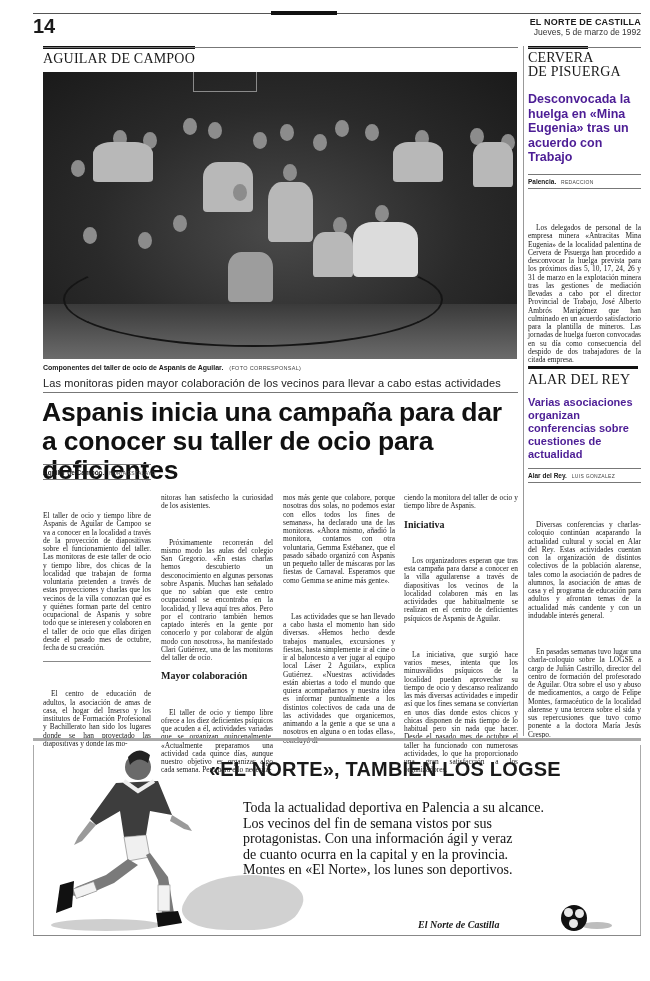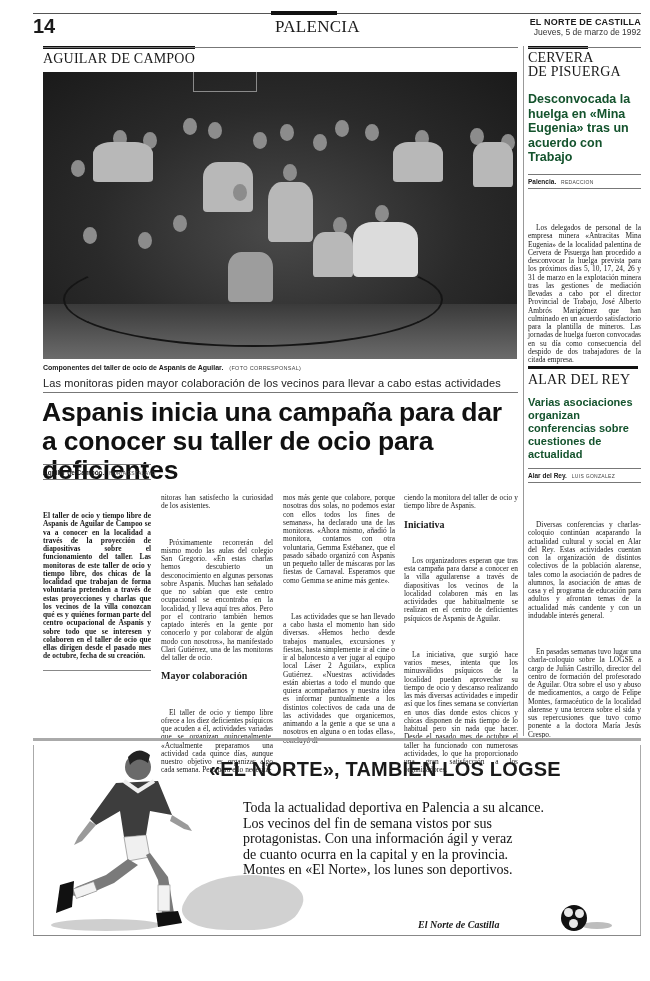--- a/index.html
+++ b/index.html
@@ -31,45 +31,44 @@
     .subhead { position: absolute; left: 43px; top: 377px; font-family: "Liberation Sans", sans-serif; font-size: 11px; color: #222; letter-spacing: 0.1px; }
 
     .headline { position: absolute; left: 42px; top: 398px; width: 480px; font-family: "Liberation Sans", sans-serif; font-weight: bold; font-size: 26.5px; line-height: 29px; letter-spacing: -0.2px; color: #111; }
 
     .byline { position: absolute; font-family: "Liberation Sans", sans-serif; font-size: 6.5px; font-weight: bold; }
     .byline .author { font-weight: normal; font-size: 5px; letter-spacing: 0.3px; margin-left: 3px; color: #444; }
 
     .col { position: absolute; font-size: 7.4px; line-height: 8.25px; text-align: justify; hyphens: auto; }
     .col p { text-indent: 8px; margin-top: 28px; }
     .col p.noindent { text-indent: 0; }
-    .col .lead { font-weight: bold; text-indent: 0; }
+    .col .lead { font-weight: normal; text-indent: 0; }
     .col h4 { font-weight: bold; font-size: 10px; margin: 10px 0 6px 0; }
 
     .side-locale { position: absolute; left: 528px; font-size: 14px; line-height: 14px; letter-spacing: 0.2px; }
-    .side-headline { position: absolute; left: 528px; width: 115px; font-family: "Liberation Sans", sans-serif; font-weight: bold; font-size: 12.5px; line-height: 14.5px; color: #14532d; }
+    .side-headline { position: absolute; left: 528px; width: 115px; font-family: "Liberation Sans", sans-serif; font-weight: bold; font-size: 12.5px; line-height: 14.5px; color: #4c1d95; }
 
     .col-divider { position: absolute; width: 1px; background: #999; }
 
     .ad { position: absolute; left: 33px; top: 745px; width: 608px; height: 190px; border-left: 1px solid #aaa; border-right: 1px solid #aaa; }
     .ad-title { position: absolute; left: 175px; top: 13px; font-family: "Liberation Sans", sans-serif; font-weight: bold; font-size: 20px; letter-spacing: 0.2px; }
     .ad-body { position: absolute; left: 209px; top: 55px; font-size: 14px; line-height: 15.5px; color: #111; }
     .ad-logo { position: absolute; left: 384px; top: 174px; font-family: "Liberation Serif", serif; font-weight: bold; font-style: italic; font-size: 10px; }
     .ball { position: absolute; left: 527px; top: 160px; width: 26px; height: 26px; border-radius: 50%; background: #111; }
     .ball .patch { position: absolute; width: 9px; height: 9px; border-radius: 50%; background: #e8e8e8; }
     .ball-shadow { position: absolute; left: 548px; top: 177px; width: 30px; height: 7px; border-radius: 50%; background: #bdbdbd; }
     .player { position: absolute; left: 12px; top: 0; width: 160px; height: 190px; }
     .shadow-figure { position: absolute; left: 150px; top: 130px; width: 120px; height: 55px; background: #c6c6c6; border-radius: 40% 60% 30% 50%; transform: skewX(-30deg); opacity: 0.8; }
   </style>
 </head>
 <body>
 
 <div class="page-header">
   <div class="page-number">14</div>
   <div class="section-bar"></div>
-  <div class="section-title">PALENCIA</div>
   <div class="masthead">
     <div class="masthead-name">EL NORTE DE CASTILLA</div>
     <div class="masthead-date">Jueves, 5 de marzo de 1992</div>
   </div>
 </div>
 
 <div class="rule-thick" style="left:43px; top:46px; width:152px;"></div>
 <div class="rule-thin" style="left:43px; top:47px; width:475px;"></div>
 <div class="main-locale">AGUILAR DE CAMPOO</div>
 
@@ -121,20 +120,21 @@
 <div class="byline" style="left:43px; top:469px;">
   <span>Aguilar de Campóo.</span>
   <span class="author">NURIA ESTALAYO</span>
 </div>
 <div class="rule-thin" style="left:43px; top:464px; width:108px;"></div>
 <div class="rule-thin" style="left:43px; top:479px; width:108px;"></div>
 
 <div class="col" style="left:43px; top:484px; width:108px;">
   <p class="lead">El taller de ocio y tiempo libre de Aspanis de Aguilar de Campoo se va a conocer en la localidad a través de la proyección de diapositivas sobre el funcionamiento del taller. Las monitoras de este taller de ocio y tiempo libre, dos chicas de la localidad que trabajan de forma voluntaria pretenden a través de estas proyecciones y charlas que los vecinos de la villa conozcan qué es y quiénes forman parte del centro ocupacional de Aspanis y sobre todo que se interesen y colaboren en el taller de ocio que ellas dirigen desde el pasado mes de octubre, fecha de su creación.</p>
   <div style="height:1px; background:#888; margin:9px 0 8px;"></div>
+  <p>El centro de educación de adultos, la asociación de amas de casa, el hogar del Inserso y los institutos de Formación Profesional y Bachillerato han sido los lugares donde se han proyectado las diapositivas y donde las mo-</p>
 </div>
 
 <div class="col" style="left:161px; top:466px; width:112px;">
   <p class="noindent">nitoras han satisfecho la curiosidad de los asistentes.</p>
   <p>Próximamente recorrerán del mismo modo las aulas del colegio San Gregorio. «En estas charlas hemos descubierto un desconocimiento en algunas personas sobre Aspanis. Muchas han señalado que no sabían que este centro ocupacional se encontraba en la localidad, y lleva aquí tres años. Pero por el contrario también hemos captado interés en la gente por conocerlo y por colaborar de algún modo con nosotros», ha manifestado Clari Gutiérrez, una de las monitoras del taller de ocio.</p>
   <h4>Mayor colaboración</h4>
   <p>El taller de ocio y tiempo libre ofrece a los diez deficientes psíquicos que acuden a él, actividades variadas que se organizan quincenalmente. «Actualmente preparamos una actividad cada quince días, aunque nuestro objetivo es organizar algo cada semana. Pero para ello necesita-</p>
 </div>
 
 <div class="col" style="left:283px; top:466px; width:112px;">

